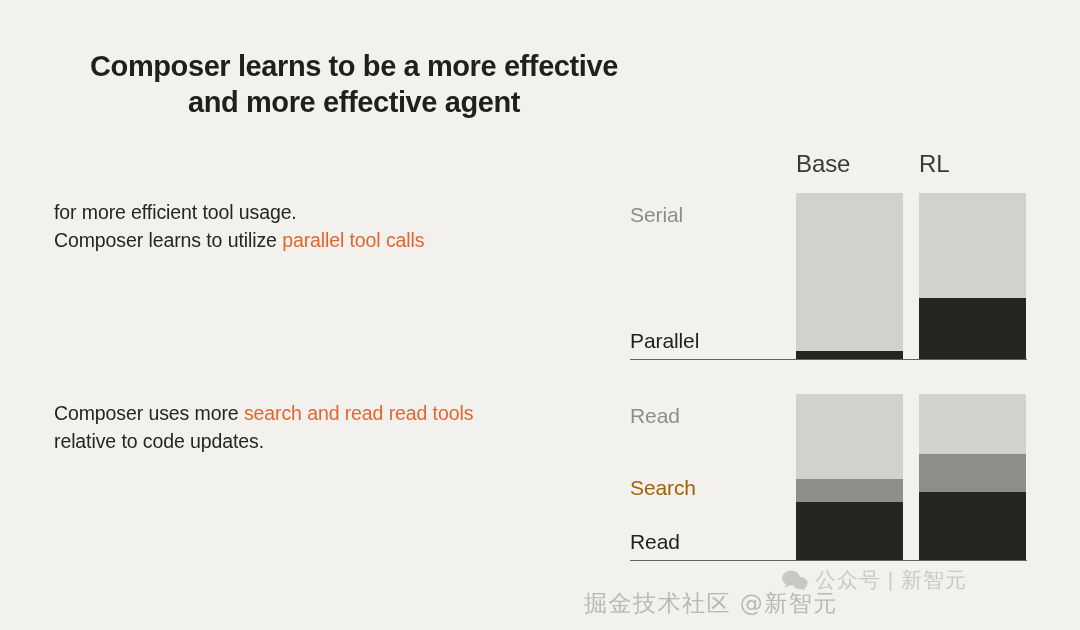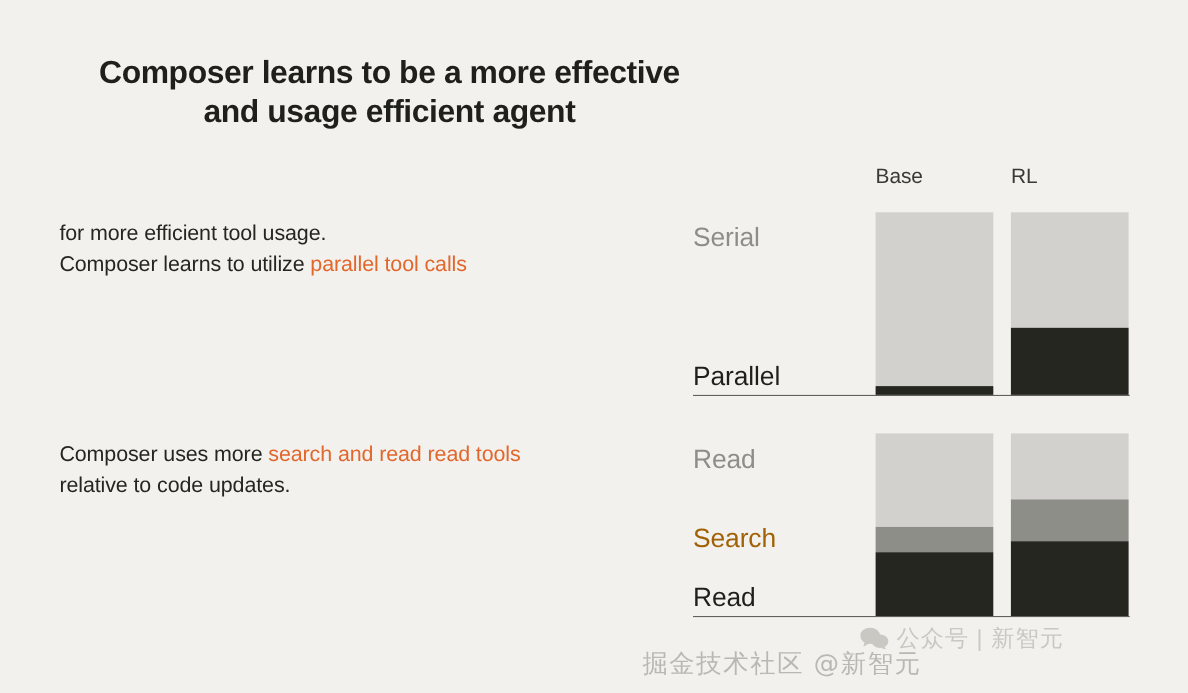--- a/index.html
+++ b/index.html
@@ -59,21 +59,21 @@
   }
   .col-headers {
     position: absolute;
     left: 0;
     top: 10px;
     width: 400px;
     height: 28px;
   }
   .col-header {
     position: absolute;
-    font-size: 19px;
+    font-size: 24px;
     color: #3a3a35;
     letter-spacing: -0.1px;
   }
   .col-header.base { left: 166px; }
   .col-header.rl   { left: 289px; }
 
   .chart {
     position: absolute;
     left: 0;
     width: 400px;
@@ -107,21 +107,21 @@
     flex-direction: column;
   }
   .bar.base { left: 166px; }
   .bar.rl   { left: 289px; }
   .seg { width: 100%; }
 
   
   .row-label {
     position: absolute;
     left: 0;
-    font-size: 24px;
+    font-size: 21px;
     letter-spacing: -0.1px;
     white-space: nowrap;
   }
   .row-label.muted  { color: #8e8e89; }
   .row-label.mid    { color: #a16207; }
   .row-label.strong { color: #1f1f1c; }
 
   
   .wm-upper {
     position: absolute;
@@ -153,21 +153,21 @@
     white-space: nowrap;
   }
 </style>
 </head>
 <body>
 
 <div class="slide">
 
   <div class="title">
     <span class="title-line">Composer learns to be a more effective</span>
-    <span class="title-line">and usage efficient agent</span>
+    <span class="title-line">and more effective agent</span>
   </div>
 
   <div class="copy copy-1">
     <span class="copy-line">for more efficient tool usage.</span>
     <span class="copy-line"><span>Composer learns to utilize </span><span class="accent">parallel tool calls</span></span>
   </div>
 
   <div class="copy copy-2">
     <span class="copy-line"><span>Composer uses more </span><span class="accent">search and read read tools</span></span>
     <span class="copy-line">relative to code updates.</span>

